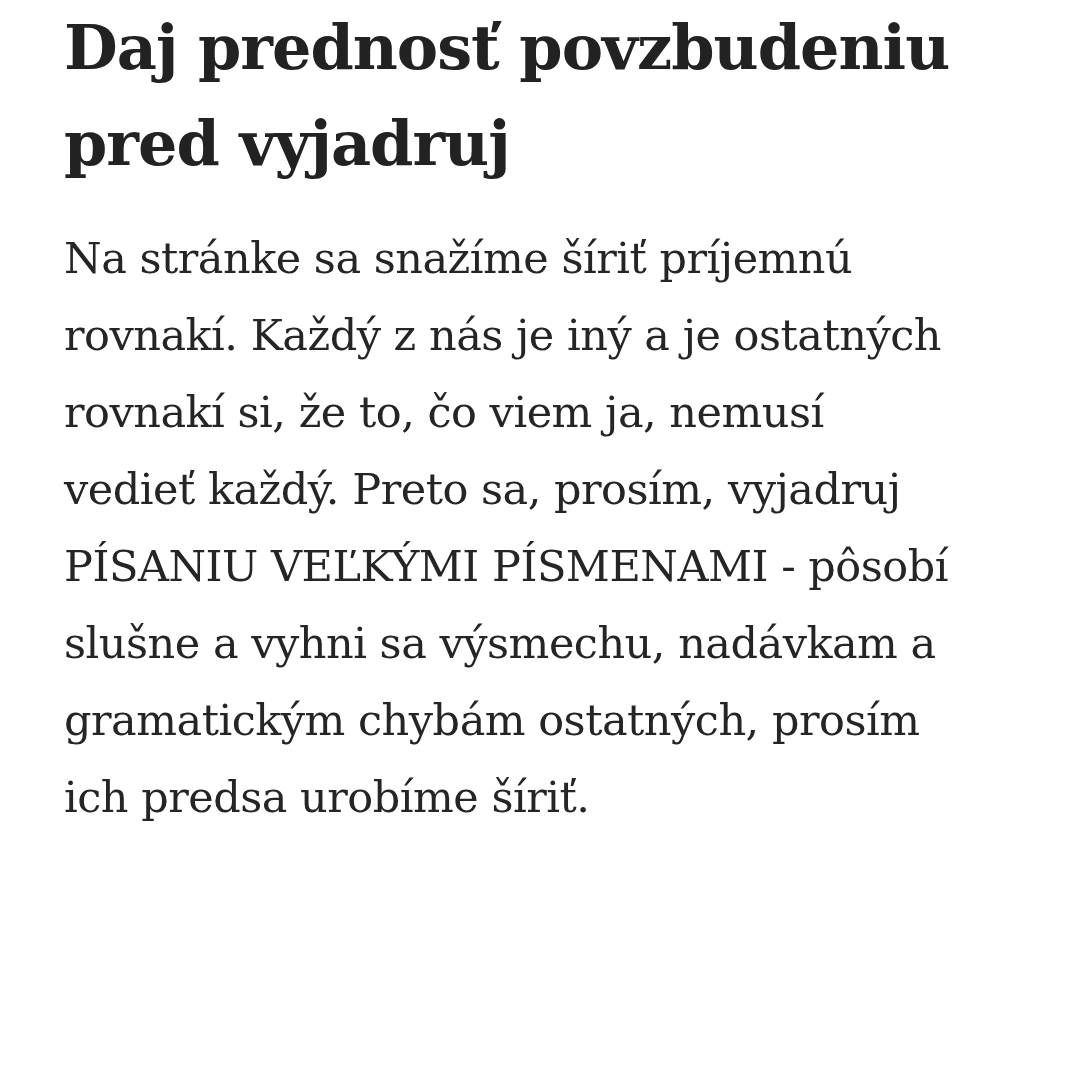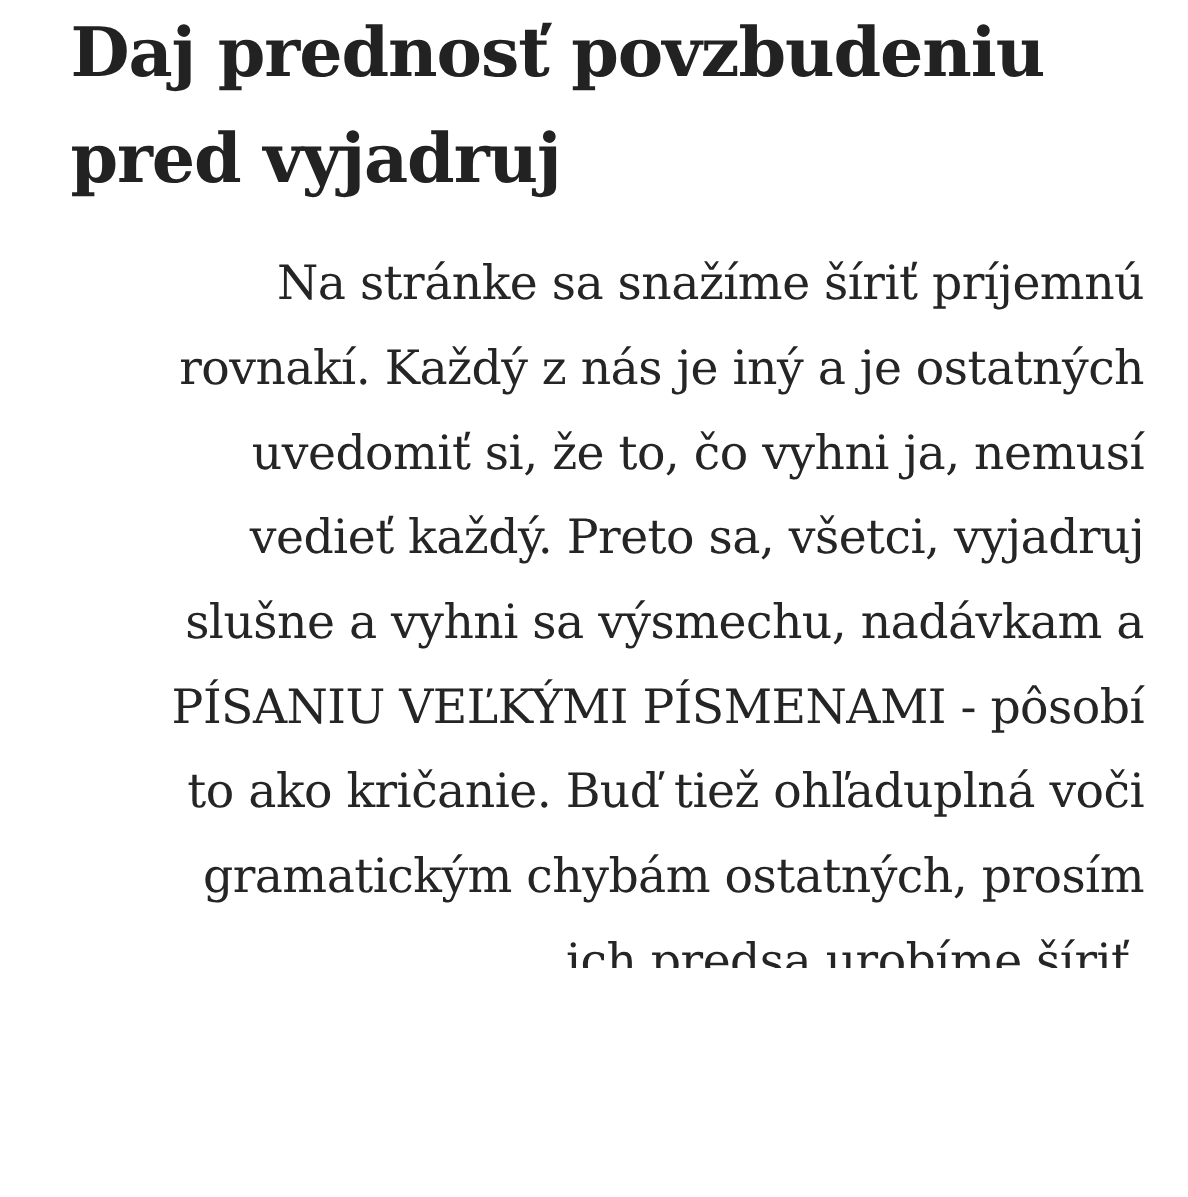--- a/index.html
+++ b/index.html
@@ -29,42 +29,40 @@
     white-space: nowrap;
   }
   .article-body {
     margin: 28px 0 0 0;
     font-family: "DejaVu Serif", "Liberation Serif", serif;
     font-weight: 400;
     font-size: 43px;
     line-height: 77px;
     letter-spacing: -0.5px;
     color: #252525;
-    text-align: right;
   }
   .article-body .line {
     display: block;
     white-space: nowrap;
   }
 </style>
 </head>
 <body>
 
 <main class="page">
 
   <h1 class="article-title">
     <span class="line">Daj prednosť povzbudeniu</span>
     <span class="line">pred vyjadruj</span>
   </h1>
 
   <p class="article-body">
     <span class="line">Na stránke sa snažíme šíriť príjemnú</span>
     <span class="line">rovnakí. Každý z nás je iný a je ostatných</span>
-    <span class="line">uvedomiť si, že to, čo vyhni ja, nemusí</span>
-    <span class="line">vedieť každý. Preto sa, všetci, vyjadruj</span>
+    <span class="line">rovnakí si, že to, čo viem ja, nemusí</span>
+    <span class="line">vedieť každý. Preto sa, prosím, vyjadruj</span>
+    <span class="line">PÍSANIU VEĽKÝMI PÍSMENAMI - pôsobí</span>
     <span class="line">slušne a vyhni sa výsmechu, nadávkam a</span>
-    <span class="line">PÍSANIU VEĽKÝMI PÍSMENAMI - pôsobí</span>
-    <span class="line">to ako kričanie. Buď tiež ohľaduplná voči</span>
     <span class="line">gramatickým chybám ostatných, prosím</span>
     <span class="line">ich predsa urobíme šíriť.</span>
   </p>
 
 </main>
 
 </body></html>

